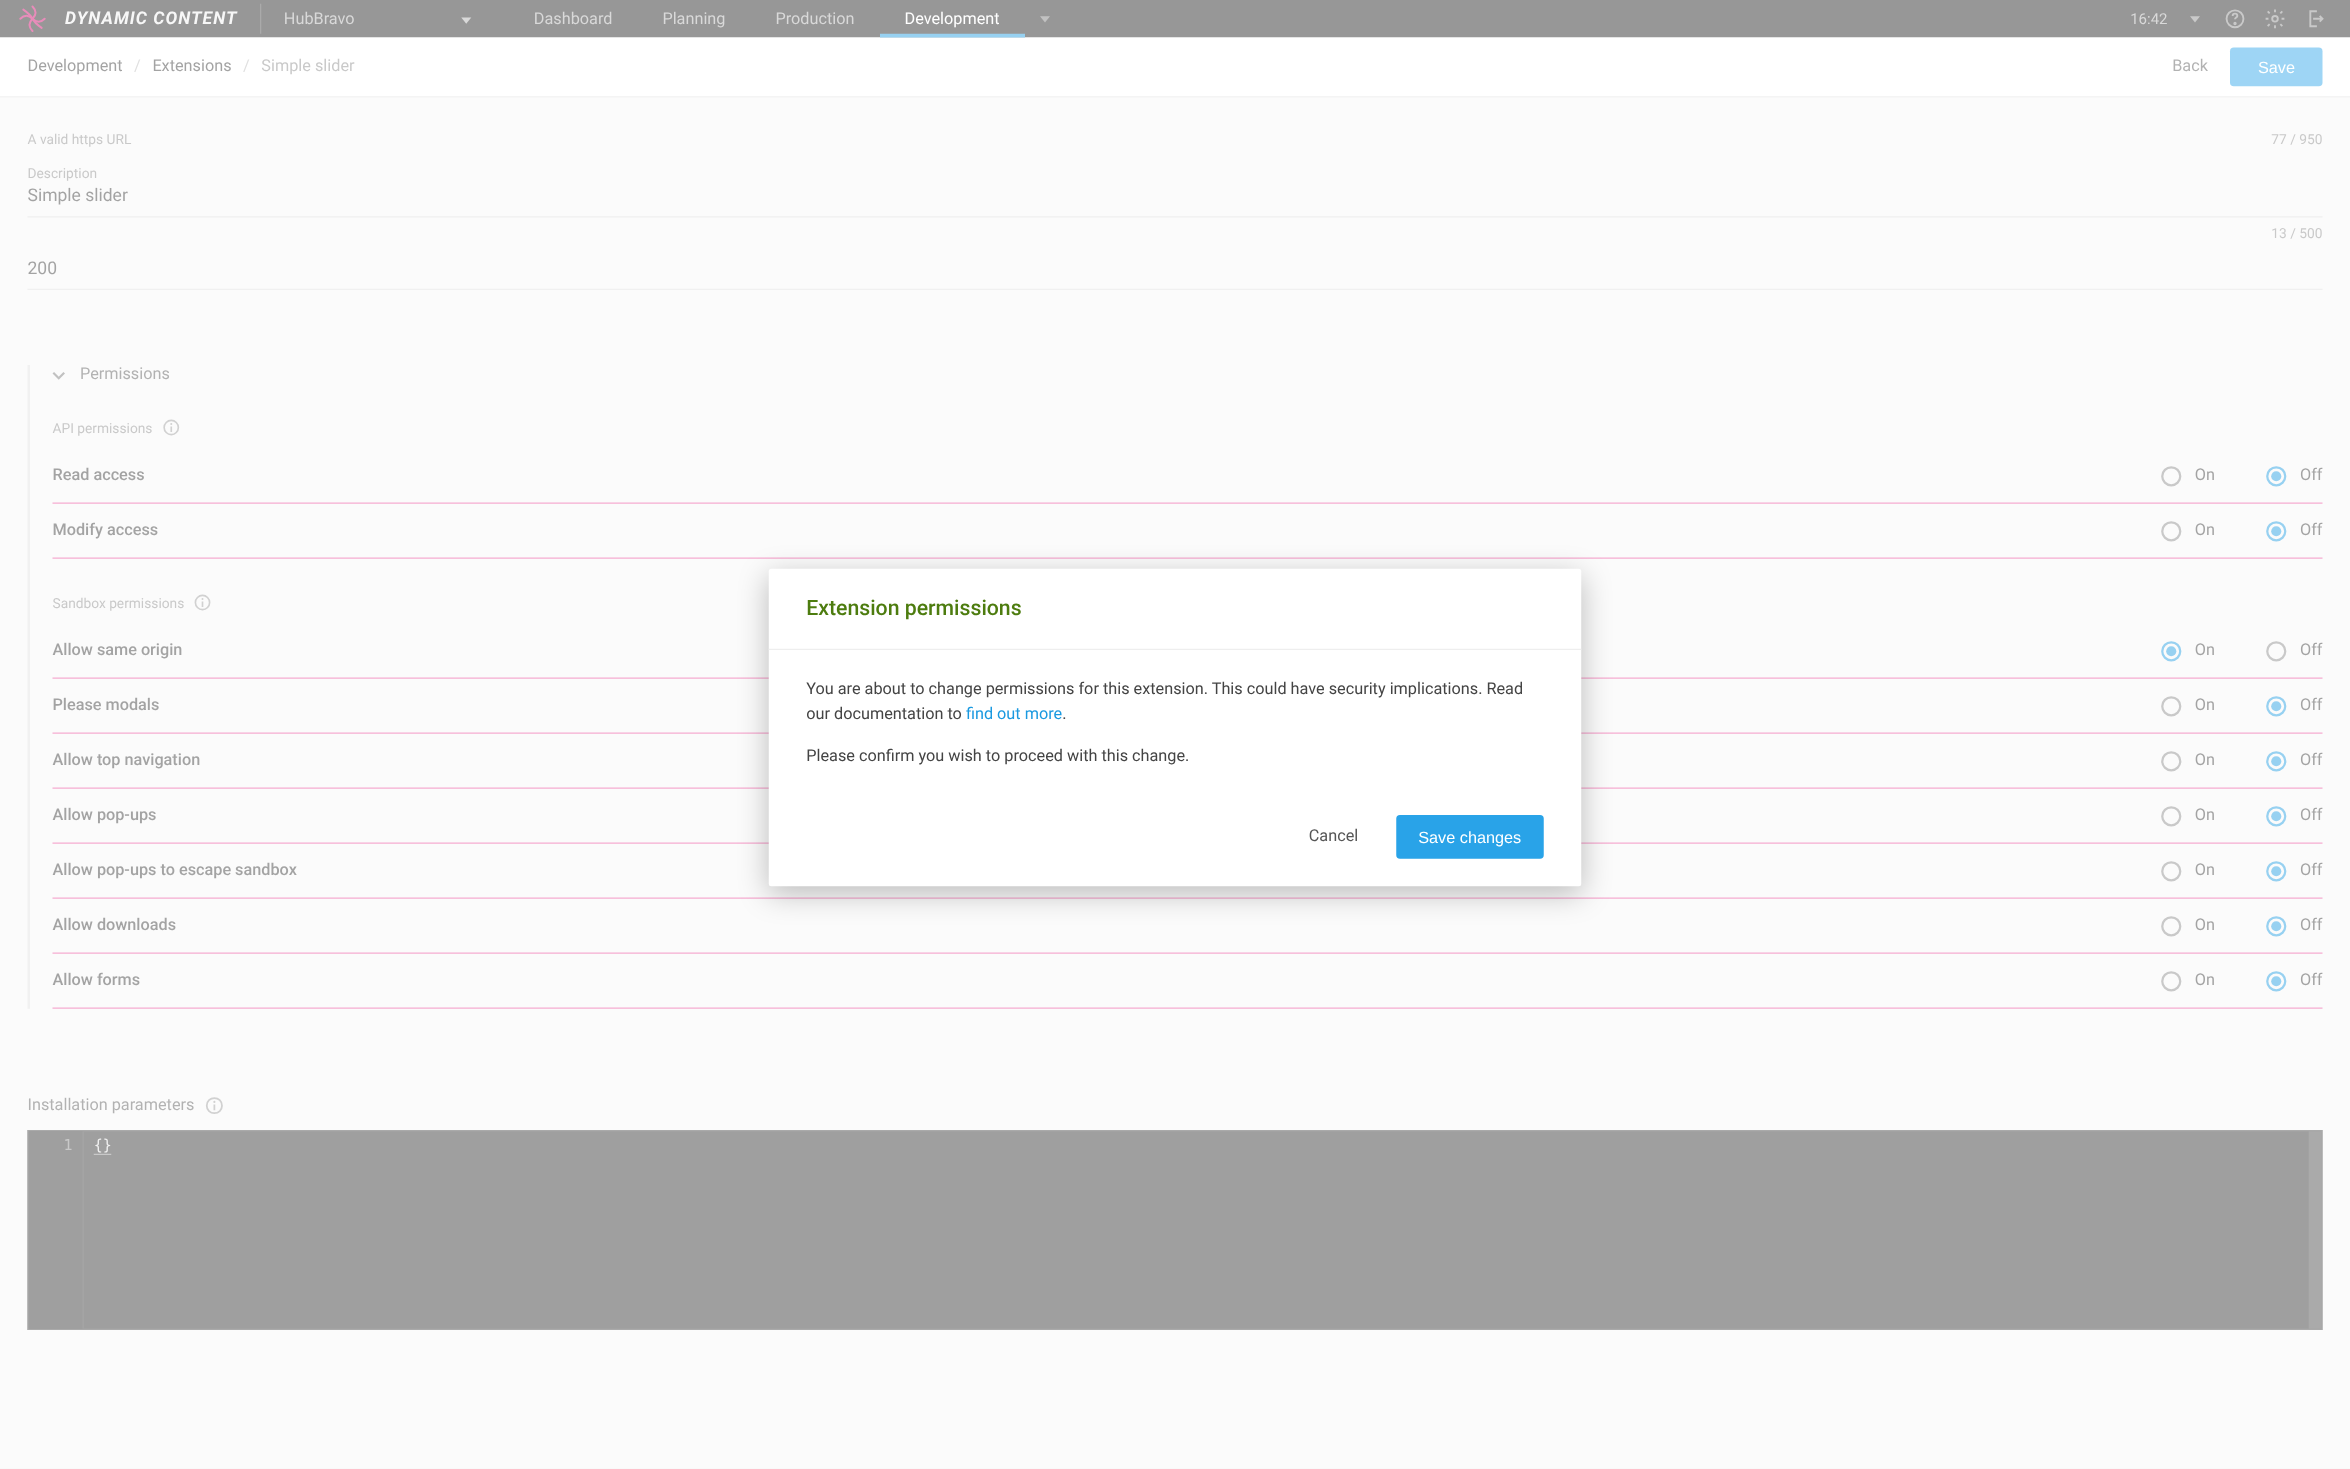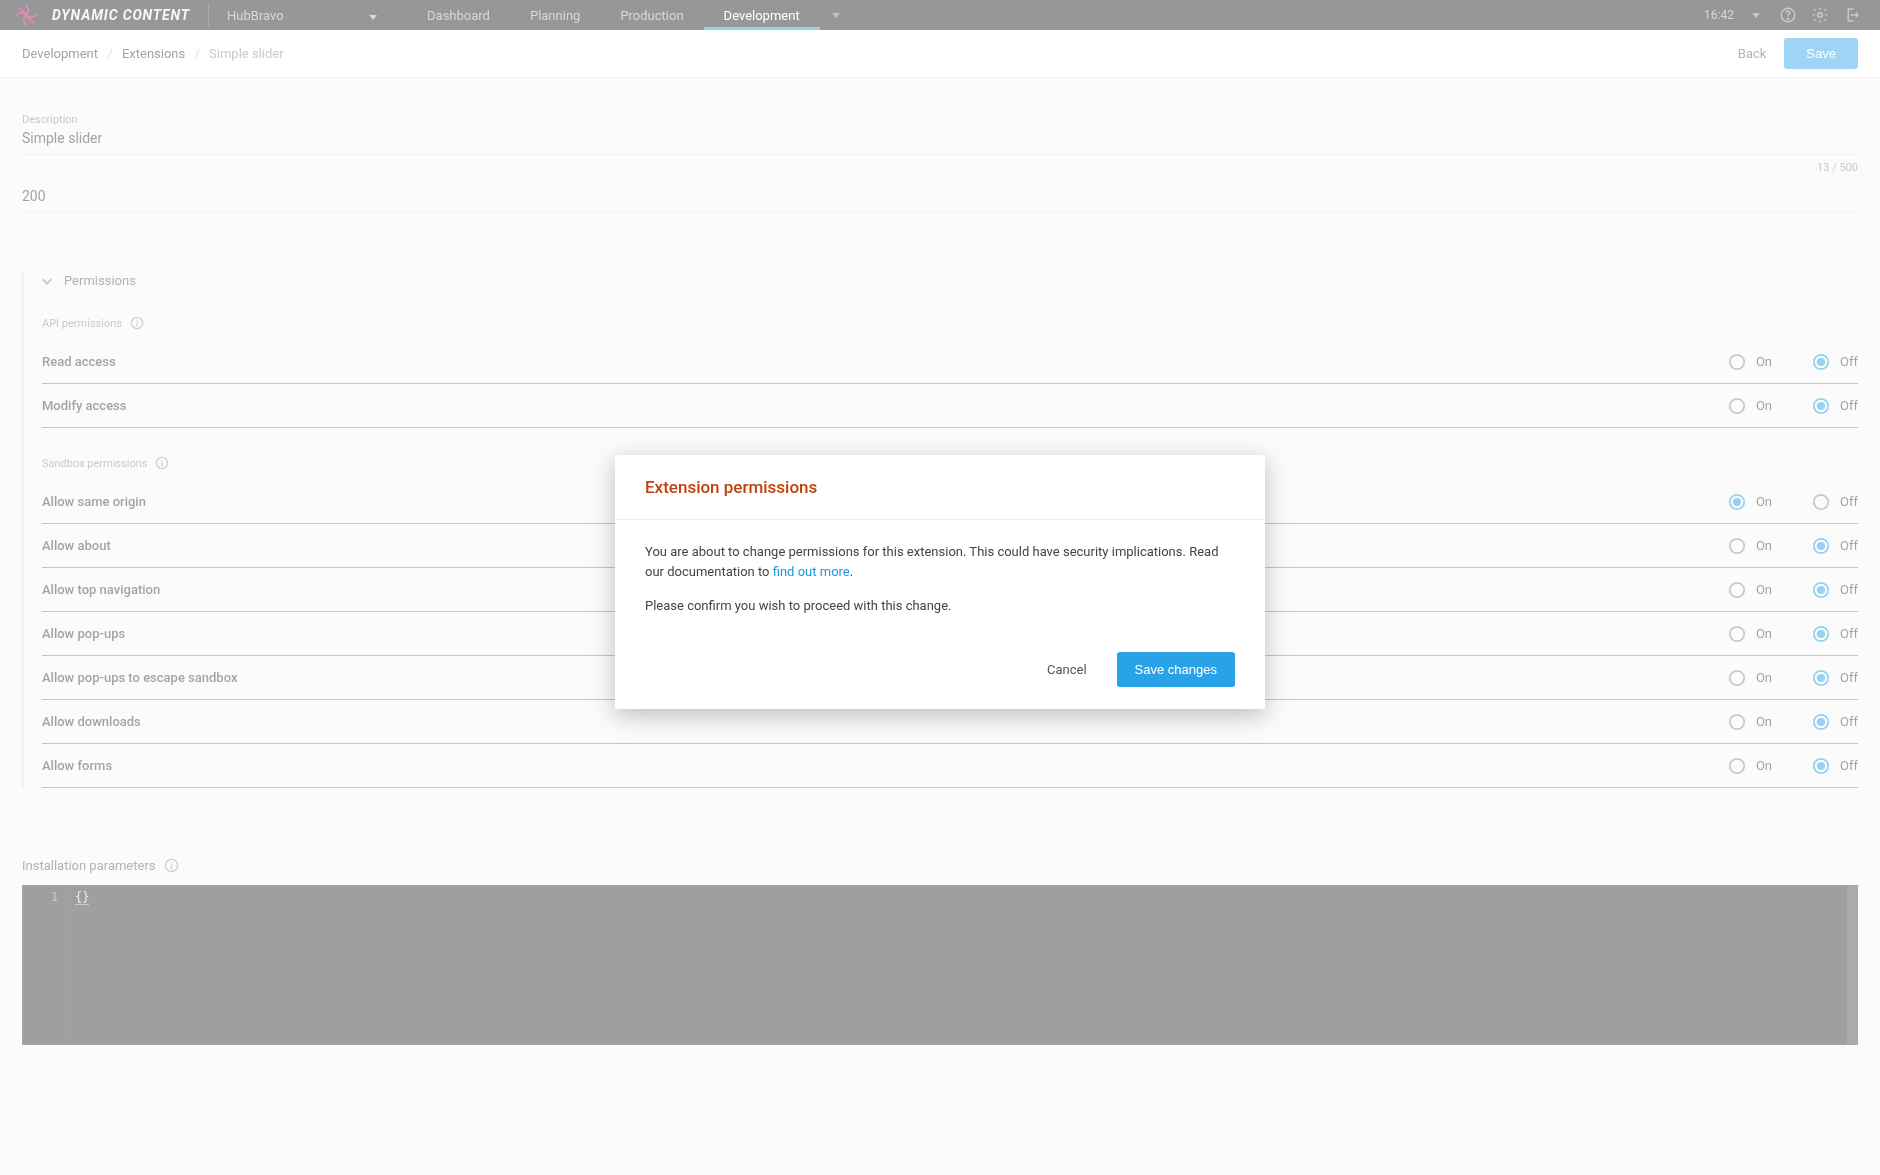--- a/index.html
+++ b/index.html
@@ -63,21 +63,21 @@
 .gutter { width:44px; background:#2b2b2b; border-right:1px solid #3a3a3a; text-align:right; padding:4px 8px 0 0; color:#888;}
 .codebody { flex:1; padding:4px 0 0 8px; position:relative;}
 .codebody .brackets { display:inline-block; position:relative;}
 .codebody .brackets::after { content:""; position:absolute; left:0; right:0; bottom:-1px; border-bottom:1px solid #888;}
 .code-scroll { width:10px; background:#444; }
 
 
 .overlay { position:absolute; inset:0; background: rgba(255,255,255,0.55); display:flex; align-items:flex-start; justify-content:center; padding-top: 455px;}
 .modal { width:650px; background:#fff; box-shadow: 0 6px 24px rgba(0,0,0,0.25); border-radius:2px;}
 .modal-head { padding:22px 30px; border-bottom:1px solid #eee;}
-.modal-title { font-size:17px; font-weight:500; color:#c2410c;}
+.modal-title { font-size:17px; font-weight:500; color:#4d7c0f;}
 .modal-body { padding:22px 30px; font-size:13px; color:#444; line-height:1.55;}
 .modal-body p { margin-bottom:14px;}
 .modal-body a { color:#1a99e0; text-decoration:none;}
 .modal-actions { padding: 0 30px 22px 30px; display:flex; justify-content:flex-end; gap:30px; align-items:center;}
 .btn-cancel { color:#555; font-size:13px; cursor:pointer;}
 .btn-primary { background:#29a3e8; color:#fff; border:none; border-radius:3px; padding:10px 18px; font-size:13px; cursor:pointer;}
 
 .chev-down { width:0; height:0; border-left:4px solid transparent; border-right:4px solid transparent; border-top:5px solid currentColor; display:inline-block;}
 </style>
 </head>
@@ -142,20 +142,24 @@
     <span class="bcsep">/</span>
     <span class="bccur">Simple slider</span>
   </div>
   <div class="spacer"></div>
   <span class="backbtn">Back</span>
   <button class="savebtn">Save</button>
 </div>
 
 <div class="content">
   <div class="truncated" style="visibility:hidden;">https://amp-production-ed-....-amazonaws.com/...-examples/....-index.html</div>
+  <div class="field-row">
+    <div class="helper">A valid https URL</div>
+    <div class="counter" style="color:#888;font-size:11px;">77 / 950</div>
+  </div>
 
   <div class="field">
     <div class="label">Description</div>
     <div class="value">Simple slider</div>
   </div>
   <div class="field-row" style="margin-top:6px;">
     <div class="spacer"></div>
     <div class="counter" style="color:#888;font-size:11px;">13 / 500</div>
   </div>
 
@@ -242,21 +246,21 @@
       <label class="radio ">
               <svg class="r-off" viewBox="0 0 20 20">
                 <circle class="outer" cx="10" cy="10" r="8" stroke="#888" fill="none" stroke-width="2"></circle>
                 <circle class="inner" cx="10" cy="10" r="4.5" fill="transparent"></circle>
               </svg>
               <span>Off</span>
             </label>
     </div>
   </div>
         <div class="perm-row">
-    <span>Allow about</span>
+    <span>Please modals</span>
     <div class="radios">
       <label class="radio ">
               <svg class="r-off" viewBox="0 0 20 20">
                 <circle class="outer" cx="10" cy="10" r="8" stroke="#888" fill="none" stroke-width="2"></circle>
                 <circle class="inner" cx="10" cy="10" r="4.5" fill="transparent"></circle>
               </svg>
               <span>On</span>
             </label>
       <label class="radio selected">
               <svg class="r-off" viewBox="0 0 20 20">

